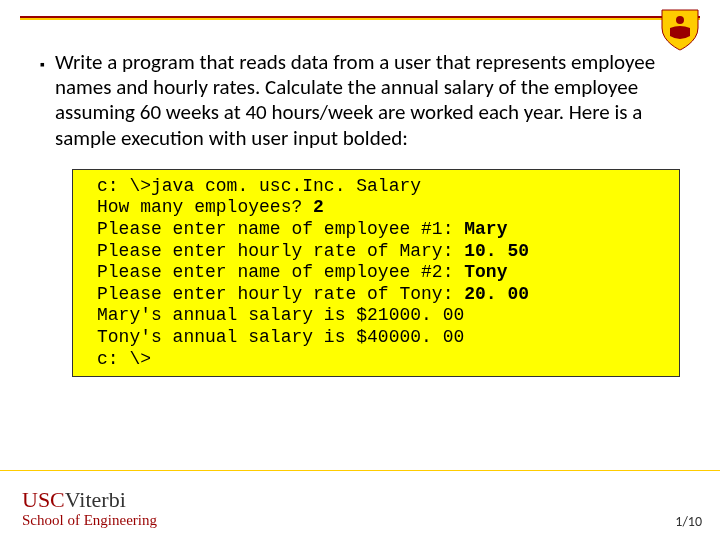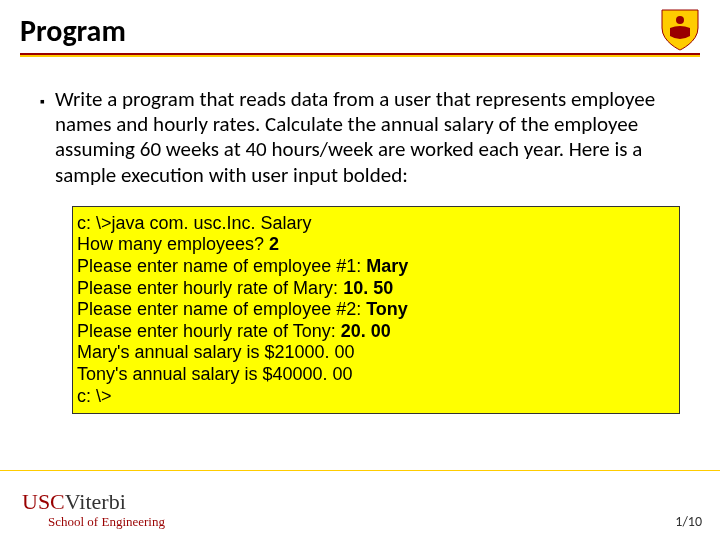--- a/index.html
+++ b/index.html
@@ -45,22 +45,22 @@
   }
   .bullet-text {
     font-size: 21px;
     line-height: 1.2;
     color: #000;
   }
   .code-box {
     margin: 18px 0 0 32px;
     background: #ffff00;
     border: 1px solid #333;
-    padding: 6px 4px;
-    font-family: Liberation Sans, sans-serif;
+    padding: 6px 24px;
+    font-family: Liberation Mono, monospace;
     font-size: 18px;
     line-height: 1.2;
     color: #000;
     white-space: pre;
   }
   .code-box b { font-weight: bold; }
   .footer-bar {
     position: absolute;
     bottom: 60px;
     left: 0;
@@ -91,38 +91,36 @@
     font-size: 22px;
     font-weight: normal;
   }
   .logo-viterbi {
     color: #333;
     font-size: 22px;
     font-weight: normal;
   }
   .logo-sub {
     color: #990000;
-    font-size: 13px;
+    font-size: 15px;
     font-family: Georgia, serif;
     margin-top: 2px;
-    margin-left: 26px;
   }
   .page-num {
     position: absolute;
     right: 18px;
     bottom: 10px;
     font-size: 14px;
     color: #333;
   }
 </style>
 </head>
 <body>
 
 <div class="header">
-  <div class="title">Program</div>
   <div class="shield">
     <svg width="40" height="44" viewBox="0 0 40 44">
       <path d="M2 2 H38 V20 C38 34 20 42 20 42 C20 42 2 34 2 20 Z" fill="#ffcc00" stroke="#990000" stroke-width="1"></path>
       <circle cx="20" cy="12" r="4" fill="#990000"></circle>
       <path d="M10 20 Q20 16 30 20 L30 28 Q20 34 10 28 Z" fill="#990000"></path>
     </svg>
   </div>
   <div class="title-underline"></div>
 </div>
 

